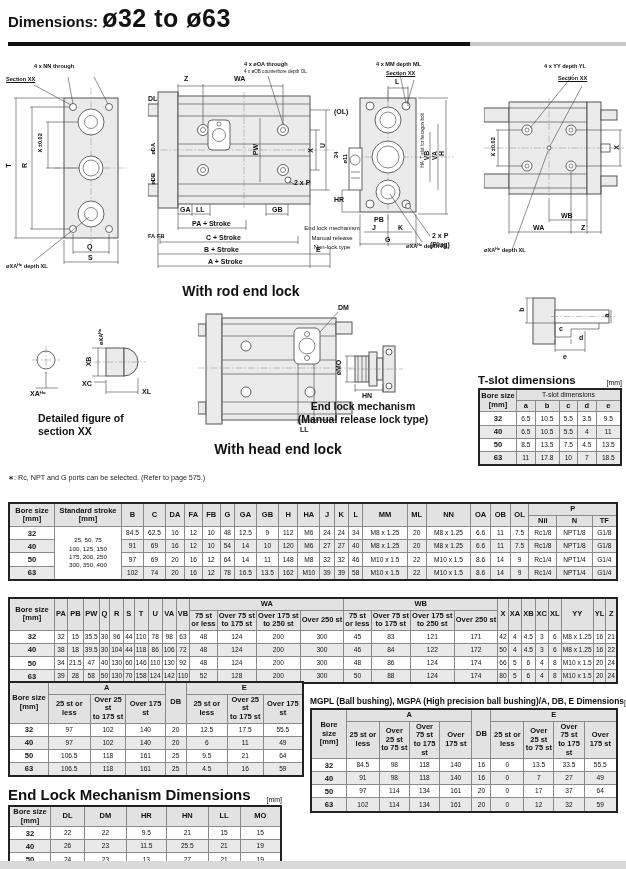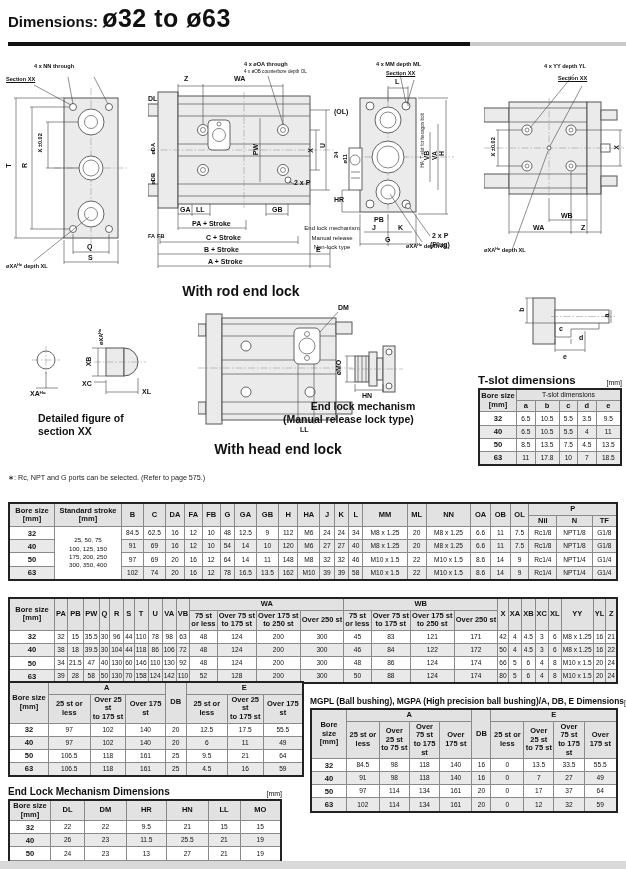--- a/index.html
+++ b/index.html
@@ -384,21 +384,21 @@
       <line class="dim" x1="22" y1="12" x2="22" y2="38"></line>
       <line class="dim" x1="30" y1="40" x2="30" y2="48"></line>
         <line class="dim" x1="58" y1="48" x2="58" y2="48"></line>
       <line class="dim" x1="30" y1="46" x2="58" y2="46"></line>
         <line class="dim" x1="58" y1="40" x2="58" y2="48"></line>
     </svg>
     <span class="dlbl vert" style="left:6px;top:20px">øMO</span>
     <span class="dlbl" style="left:37px;top:48px">HN</span>
   </div>
   <div class="cap small" style="left:283px;top:400px;width:160px;text-align:center">End lock mechanism</div>
-  <div class="cap small" style="left:283px;top:413px;width:160px;text-align:left">(Manual release lock type)</div>
+  <div class="cap small" style="left:283px;top:413px;width:160px;text-align:center">(Manual release lock type)</div>
 
   <div class="drawing" style="left:505px;top:294px;width:112px;height:78px">
     <svg width="112" height="78" viewBox="0 0 112 78">
       <rect class="bf" x="28" y="4" width="22" height="46"></rect>
       <rect class="wf" x="50" y="16" width="54" height="13"></rect>
       <line class="cl" x1="46" y1="22.5" x2="110" y2="22.5"></line>
       <path class="ln" d="M50,29 v14 h16 v-8 h28 v-6"></path>
       <line class="dim" x1="20" y1="4" x2="28" y2="4"></line>
         <line class="dim" x1="20" y1="29" x2="50" y2="29"></line>
       <line class="dim" x1="22" y1="4" x2="22" y2="29"></line>
@@ -926,21 +926,21 @@
             <td>12</td>
             <td>32</td>
             <td>59</td>
           </tr>
         </tbody>
     </table>
   </div>
 
   <div class="tbl-block" style="left:8px;top:786px;width:274px">
     <div class="t-head">
-      <span class="t-title" style="font-size:10px">End Lock Mechanism Dimensions</span>
+      <span class="t-title" style="font-size:15px">End Lock Mechanism Dimensions</span>
       <span class="unit">[mm]</span>
     </div>
     <table class="dim-t">
       <thead>
         <tr>
           <th class="pre boreh" style="width:38px">Bore size
 [mm]</th>
           <th>DL</th>
           <th>DM</th>
           <th>HR</th>

